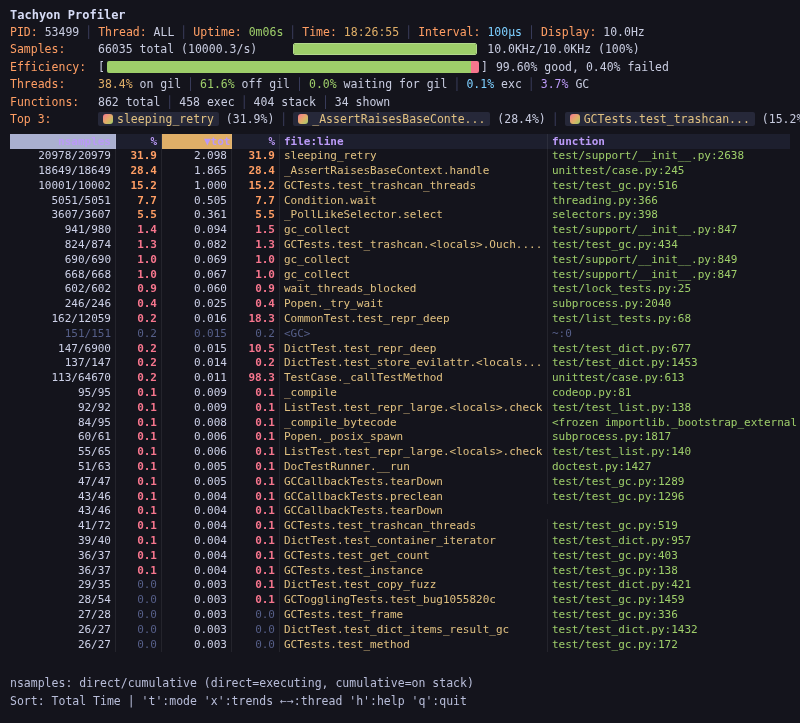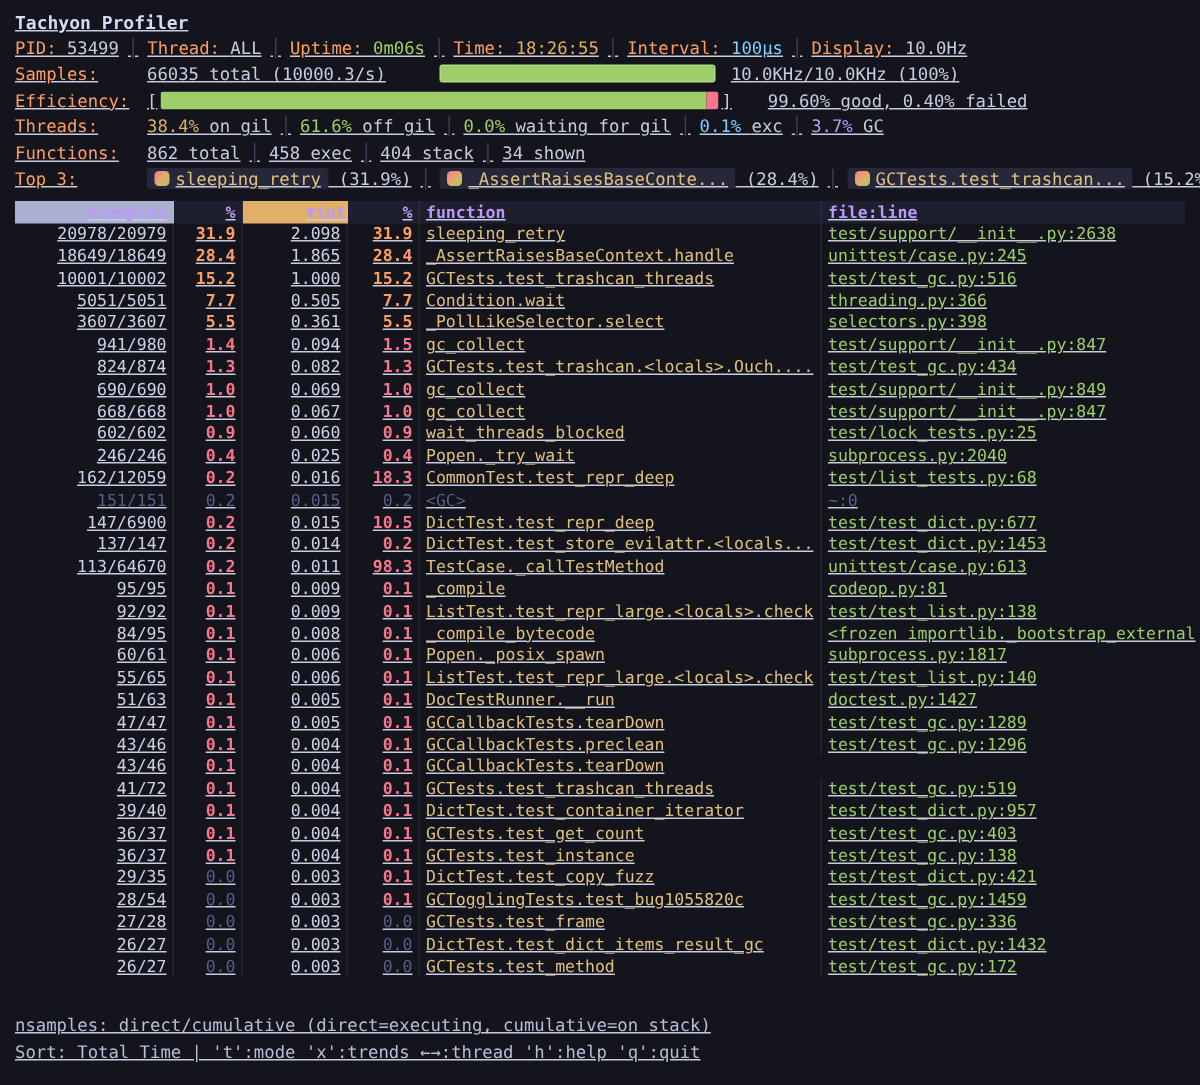--- a/index.html
+++ b/index.html
@@ -3,21 +3,21 @@
 <meta charset="utf-8">
 <style>
   * { box-sizing: border-box; }
   html,body { margin:0; padding:0; }
   body {
     width:800px; height:723px;
     background:#14141c; color:#c8cce0;
     font-family:"DejaVu Sans Mono", monospace;
     font-size:11.5px; overflow:hidden;
   }
-  .screen { padding:6px 10px;text-decoration:underline; }
+  .screen { padding:6px 10px; }
   .hline { height:17.4px; display:flex; align-items:center; white-space:pre; }
   .title-line { color:#d6dbf5; font-weight:bold; font-size:12px; }
   .lbl { display:inline-block; width:88px; color:#ff9e64; flex:0 0 88px; }
   .c-label { color:#ff9e64; }
   .c-fg { color:#c8cce0; }
   .c-green { color:#9ece6a; }
   .c-yellow { color:#e0af68; }
   .c-cyan { color:#7dcfff; }
   .c-red { color:#f7768e; font-weight:bold; }
   .c-orange { color:#ff9e64; font-weight:bold; }
@@ -61,43 +61,43 @@
 
   <div class="hline title-line">Tachyon Profiler</div>
 
   <div class="hline"><span class="c-label">PID: </span><span class="c-fg">53499</span><span class="sep">│</span><span class="c-label">Thread: </span><span class="c-fg">ALL</span><span class="sep">│</span><span class="c-label">Uptime: </span><span class="c-green">0m06s</span><span class="sep">│</span><span class="c-label">Time: </span><span class="c-yellow">18:26:55</span><span class="sep">│</span><span class="c-label">Interval: </span><span class="c-cyan">100µs</span><span class="sep">│</span><span class="c-label">Display: </span><span class="c-fg">10.0Hz</span></div>
 
   <div class="hline">
     <span class="lbl">Samples:</span><span class="c-fg">66035 total (10000.3/s)</span><span class="bar samples-bar"><span class="samples-fill" style="width: 100%;"></span></span><span class="c-fg">10.0KHz/10.0KHz (100%)</span>
   </div>
 
   <div class="hline">
-    <span class="lbl">Efficiency:</span><span class="bracket">[</span><span class="bar eff-bar"><span class="eff-good"></span><span class="eff-bad" style="width: 8px;"></span></span><span class="bracket">]</span><span class="c-fg" style="margin-left:24px;">99.60% good, 0.40% failed</span>
+    <span class="lbl">Efficiency:</span><span class="bracket">[</span><span class="bar eff-bar"><span class="eff-good"></span><span class="eff-bad" style="width: 8px;"></span></span><span class="bracket">]</span><span class="c-fg" style="margin-left:8px;">99.60% good, 0.40% failed</span>
   </div>
 
   <div class="hline">
     <span class="lbl">Threads:</span><span><span class="c-yellow">38.4% </span><span class="c-fg">on gil</span><span class="sep">│</span><span class="c-green">61.6% </span><span class="c-fg">off gil</span><span class="sep">│</span><span class="c-green">0.0% </span><span class="c-fg">waiting for gil</span><span class="sep">│</span><span class="c-cyan">0.1% </span><span class="c-fg">exc</span><span class="sep">│</span><span class="c-purple">3.7% </span><span class="c-fg">GC</span></span>
   </div>
 
   <div class="hline">
     <span class="lbl">Functions:</span><span><span class="c-fg">862 total</span><span class="sep">│</span><span class="c-fg">458 exec</span><span class="sep">│</span><span class="c-fg">404 stack</span><span class="sep">│</span><span class="c-fg">34 shown</span></span>
   </div>
 
   <div class="hline">
     <span class="lbl">Top 3:</span><span style="display:inline-flex;align-items:center;"><span class="chip"><span class="chip-icon"></span><span class="chip-name">sleeping_retry</span></span><span class="c-fg"> (31.9%)</span><span class="sep">│</span><span class="chip"><span class="chip-icon"></span><span class="chip-name">_AssertRaisesBaseConte...</span></span><span class="c-fg"> (28.4%)</span><span class="sep">│</span><span class="chip"><span class="chip-icon"></span><span class="chip-name">GCTests.test_trashcan...</span></span><span class="c-fg"> (15.2%)</span></span>
   </div>
 
   <div class="table">
     <div class="thead">
       <span class="cell num hl-ns">nsamples</span>
       <span class="cell num">%</span>
       <span class="cell num hl-tt">▼tottime</span>
       <span class="cell num">%</span>
+      <span class="cell">file:line</span>
       <span class="cell">function</span>
-      <span class="cell">file:line</span>
     </div>
     <div>
         <div class="trow">
           <span class="cell num c-ns">20978/20979</span>
           <span class="cell num c-orange">31.9</span>
           <span class="cell num c-tt">2.098</span>
           <span class="cell num c-orange">31.9</span>
           <span class="cell c-func">sleeping_retry</span>
           <span class="cell c-file">test/support/__init__.py:2638</span>
         </div>

